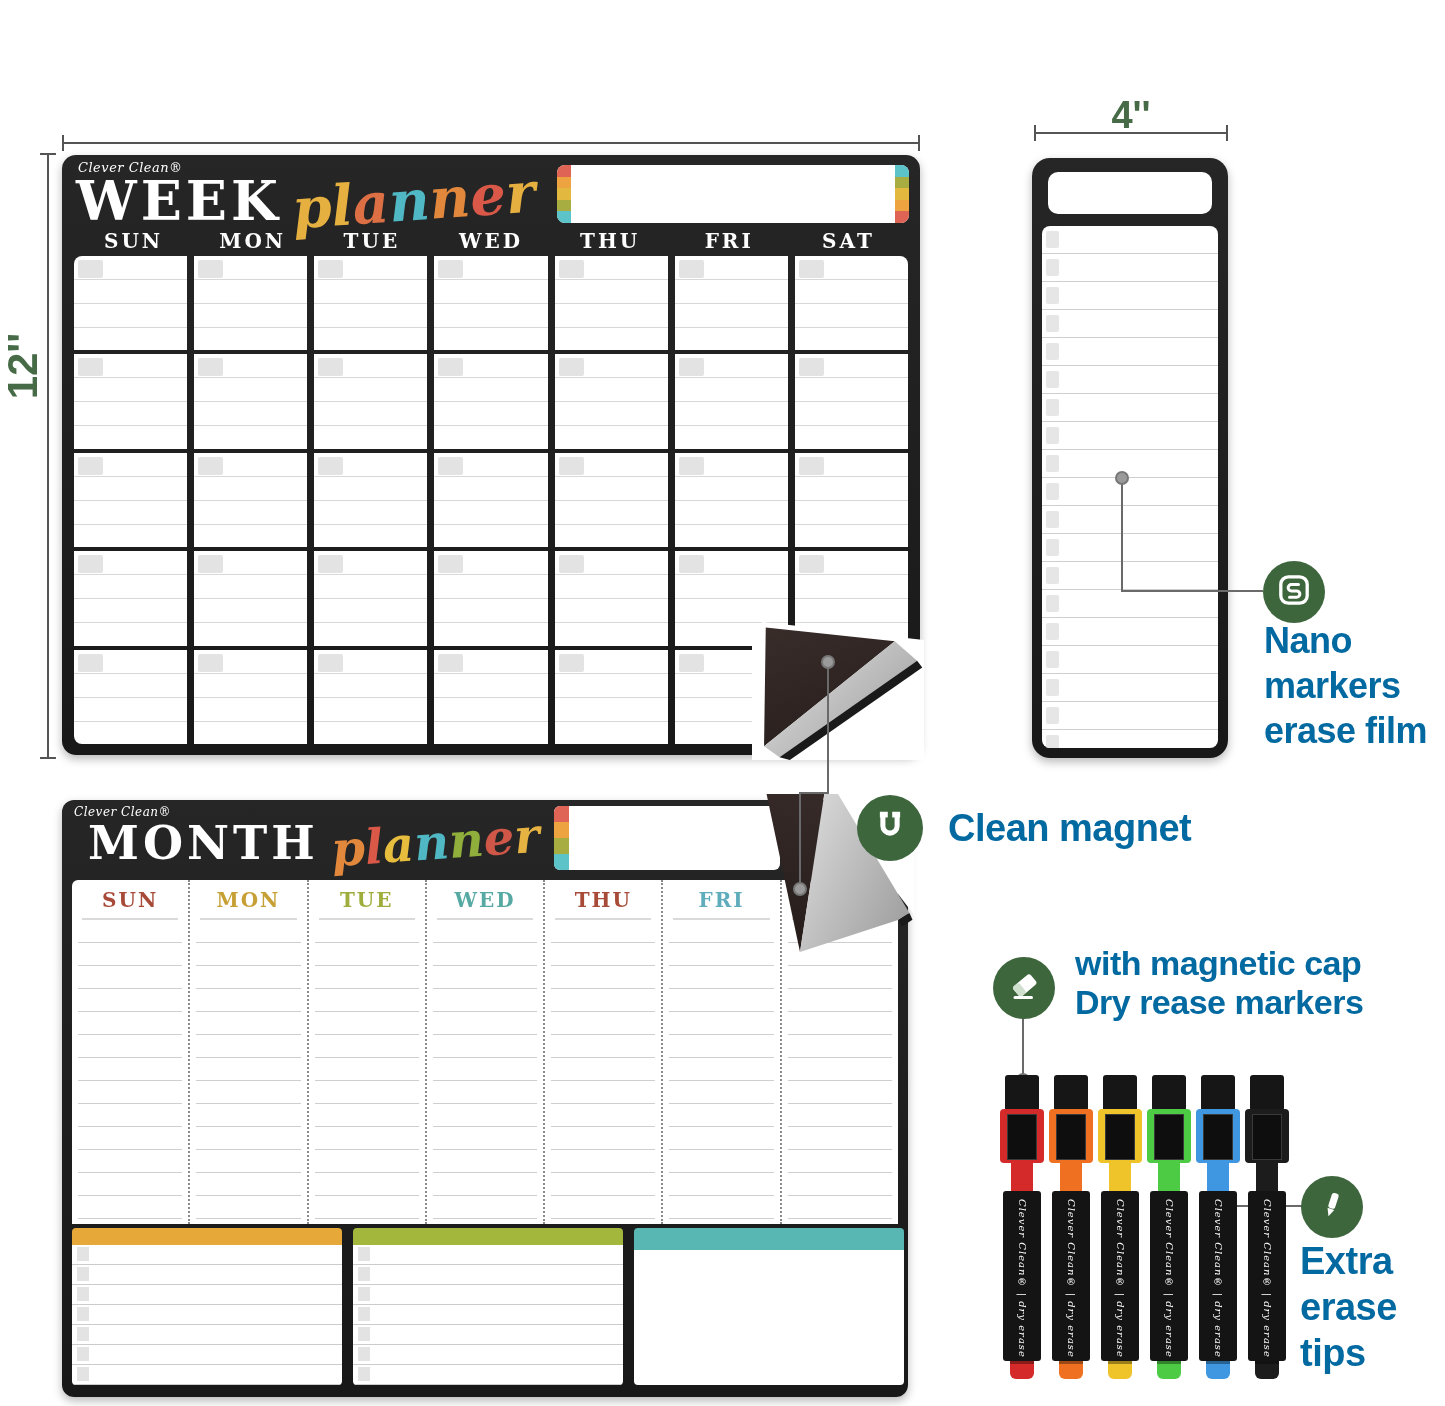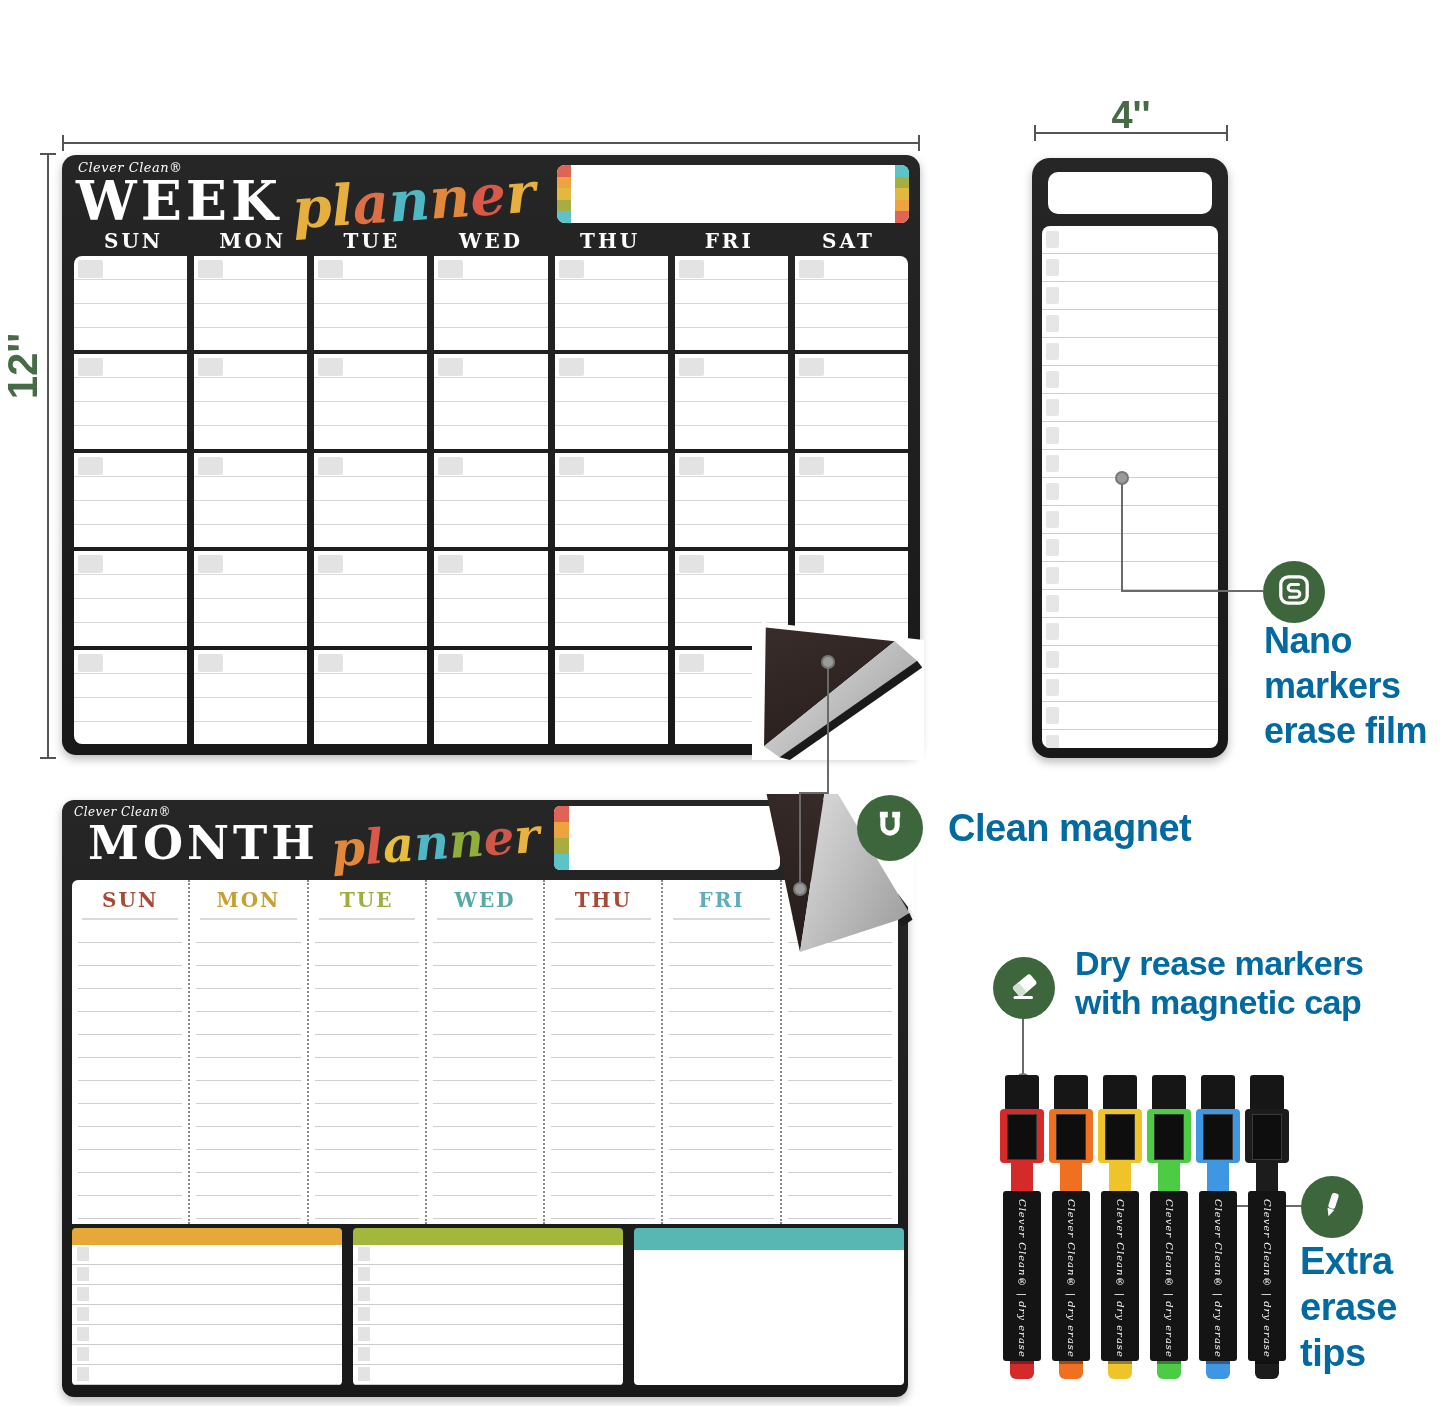--- a/index.html
+++ b/index.html
@@ -490,22 +490,22 @@
       <svg width="36" height="36" viewBox="0 0 24 24">
           <g transform="rotate(-40 12 11)">
             <rect x="4.5" y="7.5" width="15" height="8.6" rx="2" fill="#fff"></rect>
             <rect x="4.5" y="7.5" width="5.6" height="8.6" rx="2" fill="#cfe0cf"></rect>
           </g>
           <path d="M6 19.6 h11" stroke="#fff" stroke-width="2" stroke-linecap="round"></path>
         </svg>
     </span>
   </div>
   <div class="ctext" style="left:1075px;top:944px;font-size:34px;line-height:39px;">
+    <div>with magnetic cap</div>
     <div>Dry rease markers</div>
-    <div>with magnetic cap</div>
   </div>
 
   <div class="ccircle" style="left:1301px;top:1176px;width:62px;height:62px;">
     <span>
       <svg width="34" height="34" viewBox="0 0 24 24">
           <g transform="rotate(18 12 12)">
             <rect x="9.6" y="3.4" width="5" height="11" rx="1.6" fill="#fff"></rect>
             <path d="M9.6 14.8 h5 L12.1 20.4 z" fill="#fff"></path>
           </g>
         </svg>

